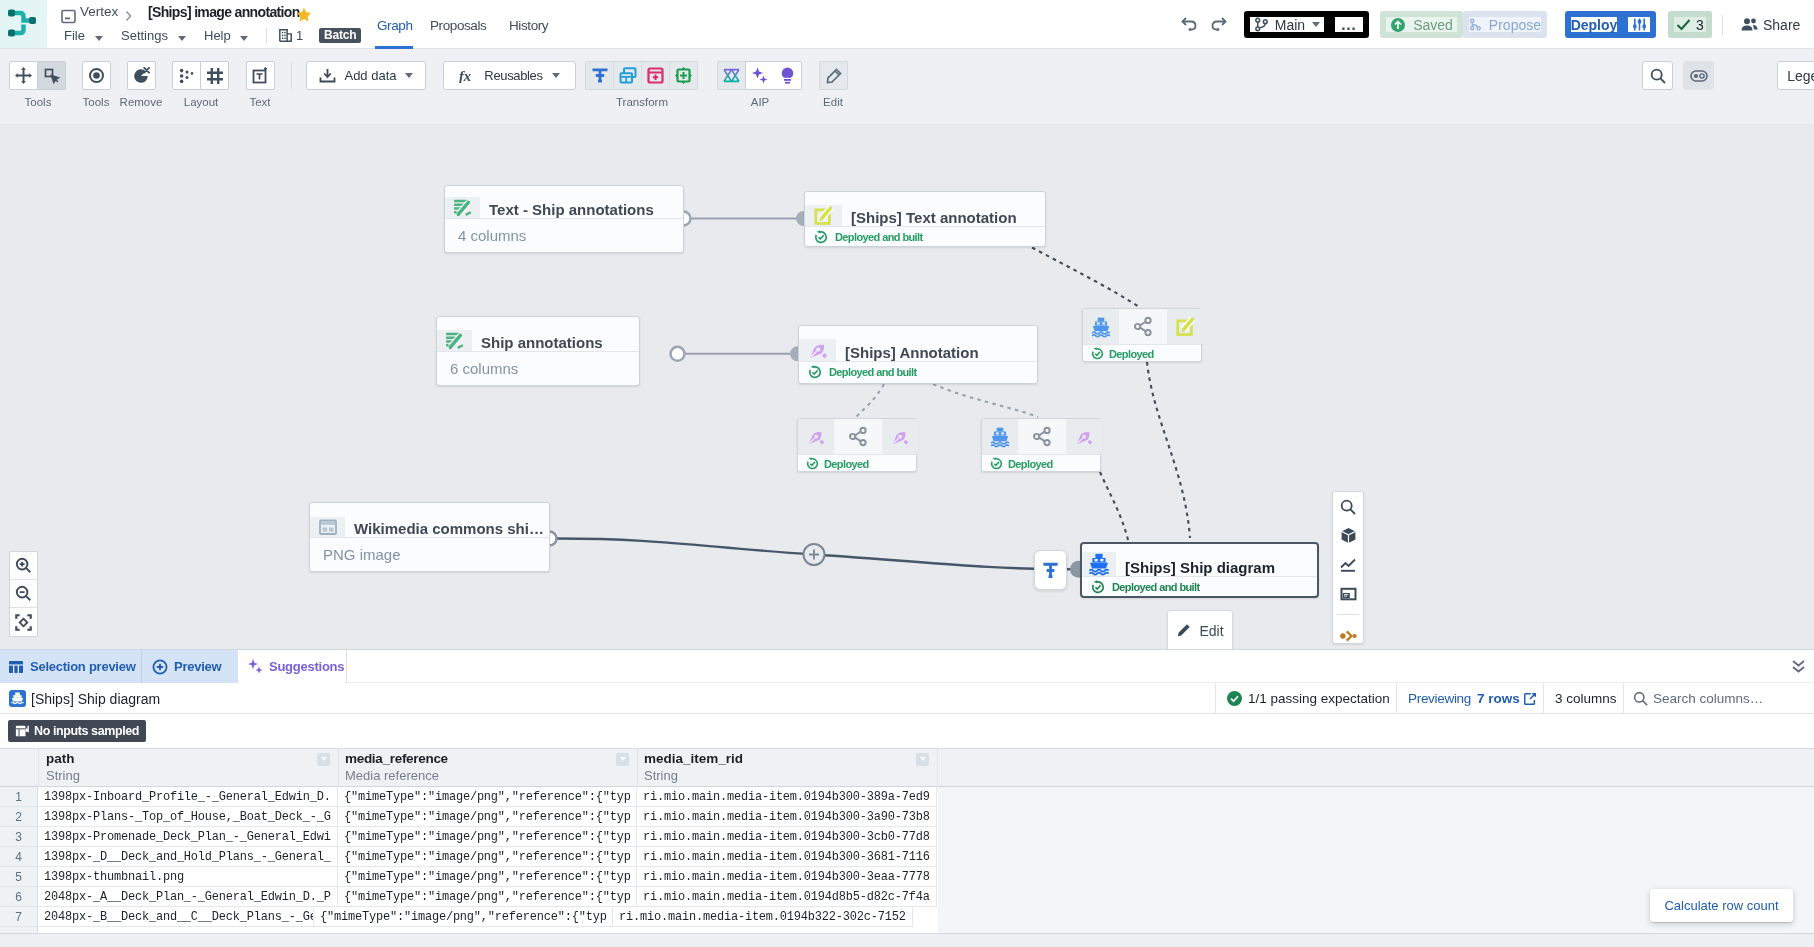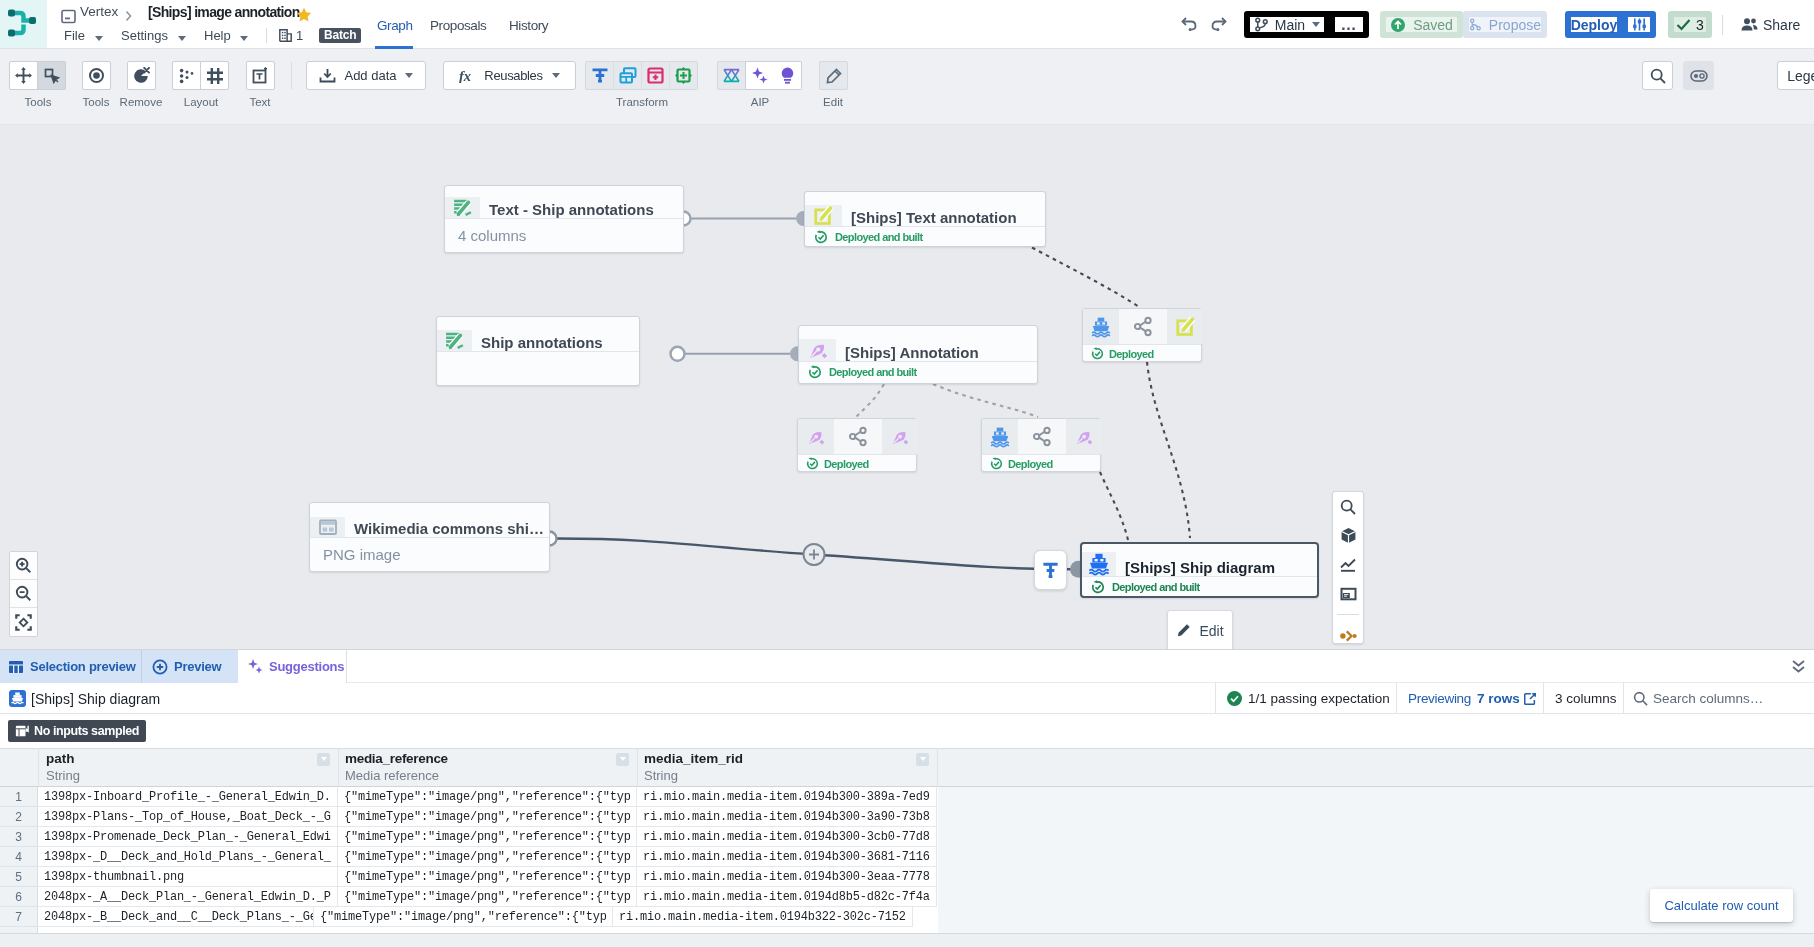--- a/index.html
+++ b/index.html
@@ -369,20 +369,21 @@
             <svg width="21" height="21" viewBox="0 0 20 20">
               <path d="M2 3.8 H14 M2 7.4 H11 M2 11 H8.5 M2 14.6 H6" stroke="#4db380" stroke-width="2.4"></path>
               <path d="M6.2 16.2 L15.6 5.2" stroke="#fbfcfd" stroke-width="6"></path>
               <path d="M6.2 16.2 L15.6 5.2" stroke="#4db380" stroke-width="3.4" stroke-linecap="round"></path>
               <path d="M4.6 18.3 L7.6 17.4 L5.2 15.3 Z" fill="#4db380"></path>
               <path d="M13 17 L18 14.5" stroke="#4db380" stroke-width="2.2"></path>
             </svg>
           </div>
       <div class="ttl">Ship annotations</div>
     </div>
+    <div class="sub" style="height:33px">6 columns</div>
   </div>
 
   <div class="node" style="left:798px;top:200px;width:240px;height:59px">
     <div class="trow" style="height:36px">
       <div class="icell" style="width:37px">
             <svg width="22" height="22" viewBox="0 0 20 20">
               <path d="M2.8 17.2 L6.6 8.2 Q9 4.6 15.4 5.2 Q16.2 11.4 12 13.6 Z" fill="#d2a1f0"></path>
               <circle cx="10.2" cy="9.6" r="1.9" fill="#edf0f2"></circle>
               <path d="M8.8 11 L3.6 16.4" stroke="#edf0f2" stroke-width="1.3"></path>
               <path d="M14.6 13.8 L17.2 16.4" stroke="#d2a1f0" stroke-width="3.2"></path>

